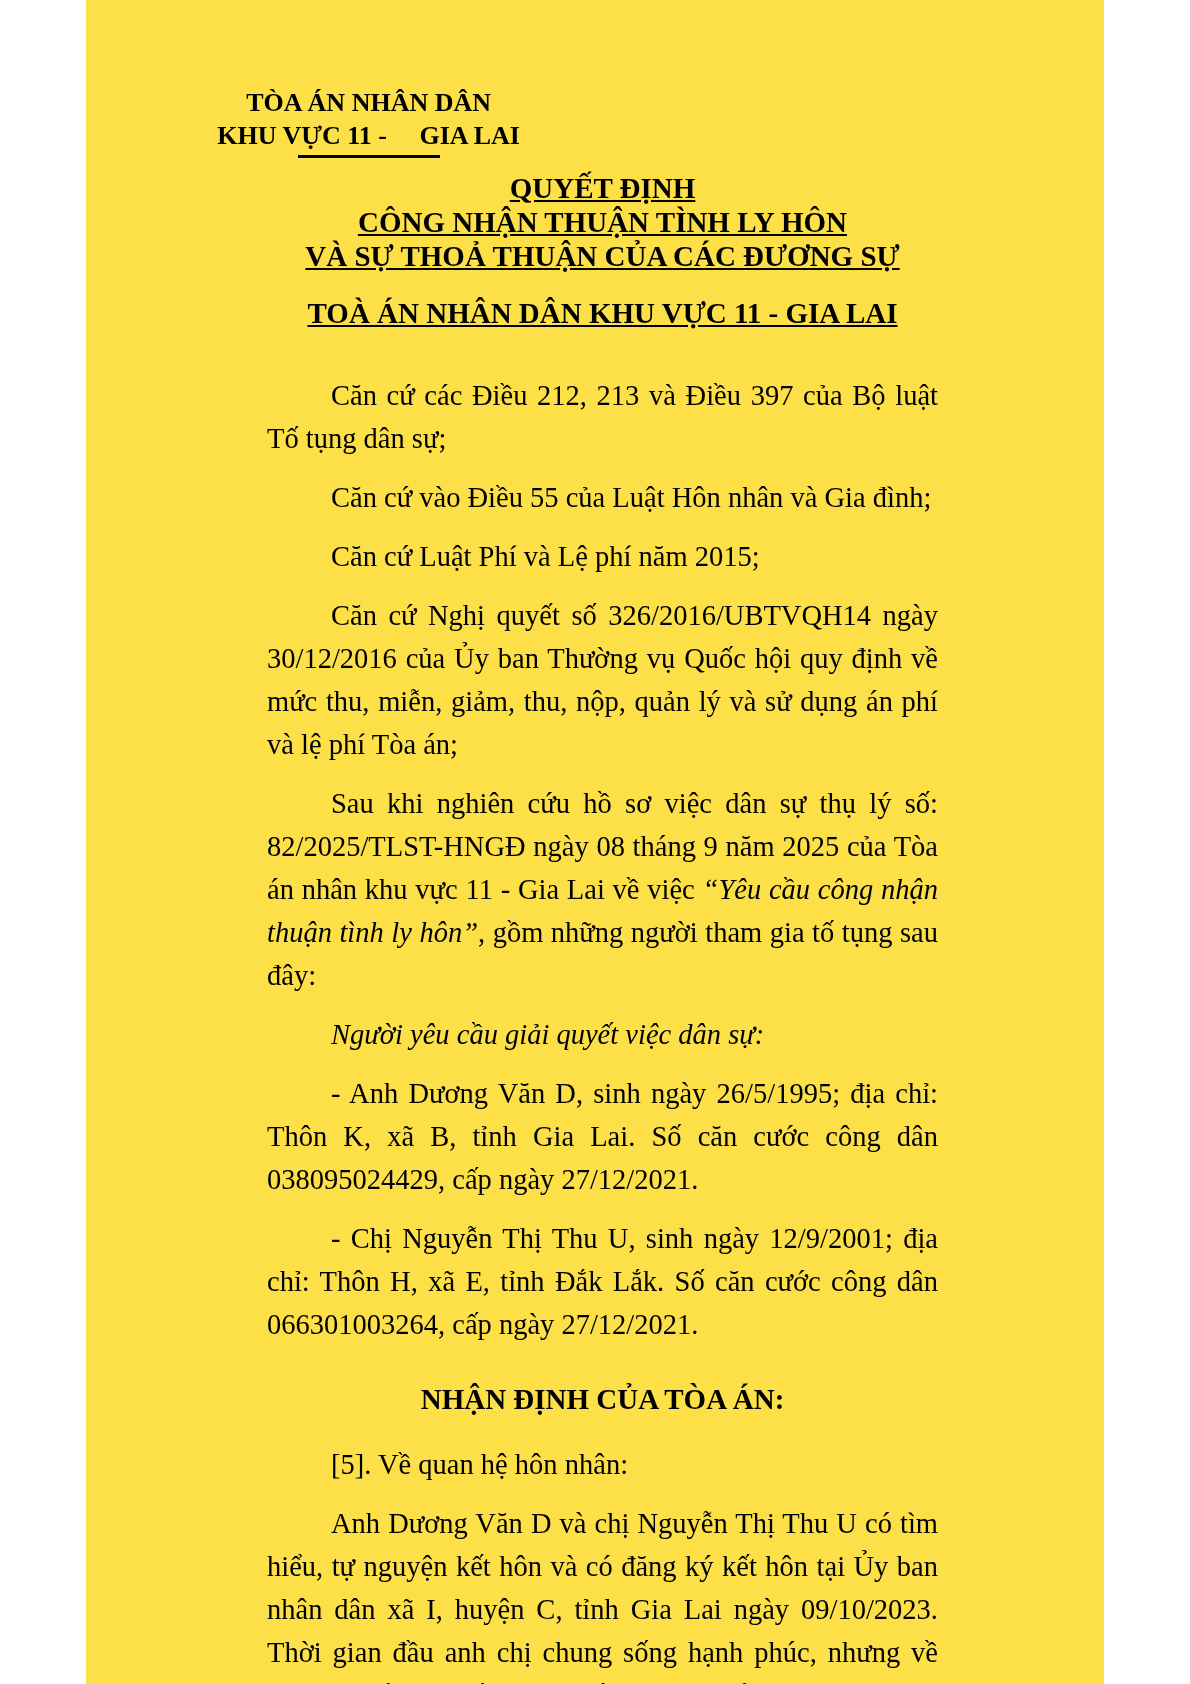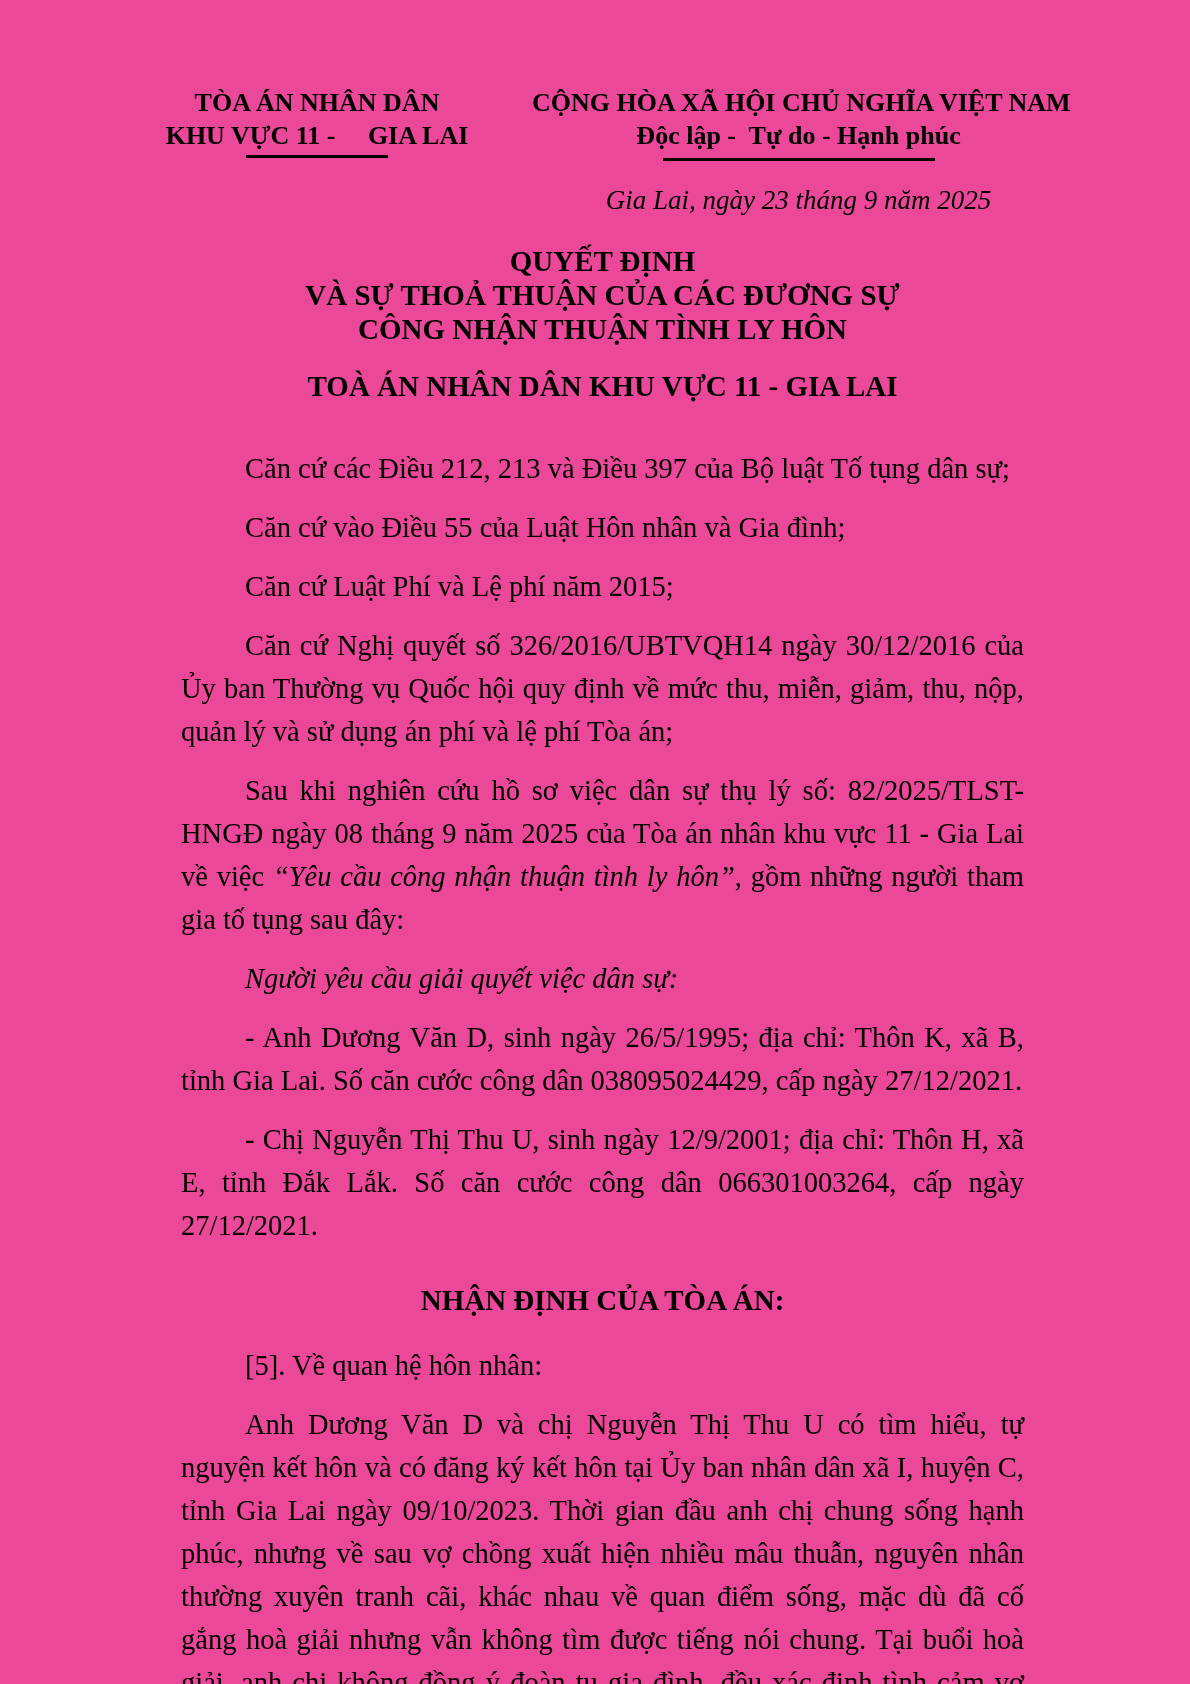--- a/index.html
+++ b/index.html
@@ -1,22 +1,22 @@
 <!DOCTYPE html>
 <html lang="vi"><head>
 <meta charset="utf-8">
 <style>
   * { margin: 0; padding: 0; box-sizing: border-box; }
   html, body { background: #ffffff; }
   .page {
     position: relative;
-    width: 1190px;
+    width: 1018px;
     height: 1684px;
     margin: 0 auto;
-    background: #ec4899;
+    background: #fde047;
     color: #000000;
     font-family: "Liberation Serif", "DejaVu Serif", serif;
     padding: 86px 150px 40px 165px;
     overflow: hidden;
   }
   
   .doc-header {
     display: flex;
     justify-content: space-between;
     align-items: flex-start;
@@ -47,21 +47,21 @@
     white-space: nowrap;
   }
   .place-date {
     font-weight: normal;
     font-style: italic;
     font-size: 27px;
     margin-top: 24px;
     white-space: nowrap;
   }
   
-  .title-block { text-align: center; margin-top: 28px; }
+  .title-block { text-align: center; margin-top: 13px; text-decoration: underline; }
   .title-line {
     font-weight: bold;
     font-size: 29px;
     line-height: 34px;
   }
   .title-court {
     font-weight: bold;
     font-size: 29px;
     margin-top: 24px;
     text-align: center;
@@ -88,32 +88,26 @@
 <body>
 
 <div class="page">
 
   <header class="doc-header">
     <div class="hdr-col hdr-left">
       <div class="hdr-line">TÒA ÁN NHÂN DÂN</div>
       <div class="hdr-line">KHU VỰC 11 -     GIA LAI</div>
       <div class="rule rule-left"></div>
     </div>
-    <div class="hdr-col hdr-right">
-      <div class="hdr-line">CỘNG HÒA XÃ HỘI CHỦ NGHĨA VIỆT NAM</div>
-      <div class="hdr-line">Độc lập -  Tự do - Hạnh phúc</div>
-      <div class="rule rule-right"></div>
-      <div class="place-date">Gia Lai, ngày 23 tháng 9 năm 2025</div>
-    </div>
   </header>
 
   <section class="title-block">
     <div class="title-line">QUYẾT ĐỊNH</div>
+    <div class="title-line">CÔNG NHẬN THUẬN TÌNH LY HÔN</div>
     <div class="title-line">VÀ SỰ THOẢ THUẬN CỦA CÁC ĐƯƠNG SỰ</div>
-    <div class="title-line">CÔNG NHẬN THUẬN TÌNH LY HÔN</div>
     <div class="title-court">TOÀ ÁN NHÂN DÂN KHU VỰC 11 - GIA LAI</div>
   </section>
 
   <section class="doc-body">
     <p>Căn cứ các Điều 212, 213 và Điều 397 của Bộ luật Tố tụng dân sự;</p>
     <p>Căn cứ vào Điều 55 của Luật Hôn nhân và Gia đình;</p>
     <p>Căn cứ Luật Phí và Lệ phí năm 2015;</p>
     <p>Căn cứ Nghị quyết số 326/2016/UBTVQH14 ngày 30/12/2016 của Ủy ban Thường vụ Quốc hội quy định về mức thu, miễn, giảm, thu, nộp, quản lý và sử dụng án phí và lệ phí Tòa án;</p>
     <p><span>Sau khi nghiên cứu hồ sơ việc dân sự thụ lý số: 82/2025/TLST-HNGĐ ngày 08 tháng 9 năm 2025 của Tòa án nhân khu vực 11 - Gia Lai về việc </span><span class="italic">“Yêu cầu công nhận thuận tình ly hôn”</span><span>, gồm những người tham gia tố tụng sau đây:</span></p>
     <p class="italic">Người yêu cầu giải quyết việc dân sự:</p>

